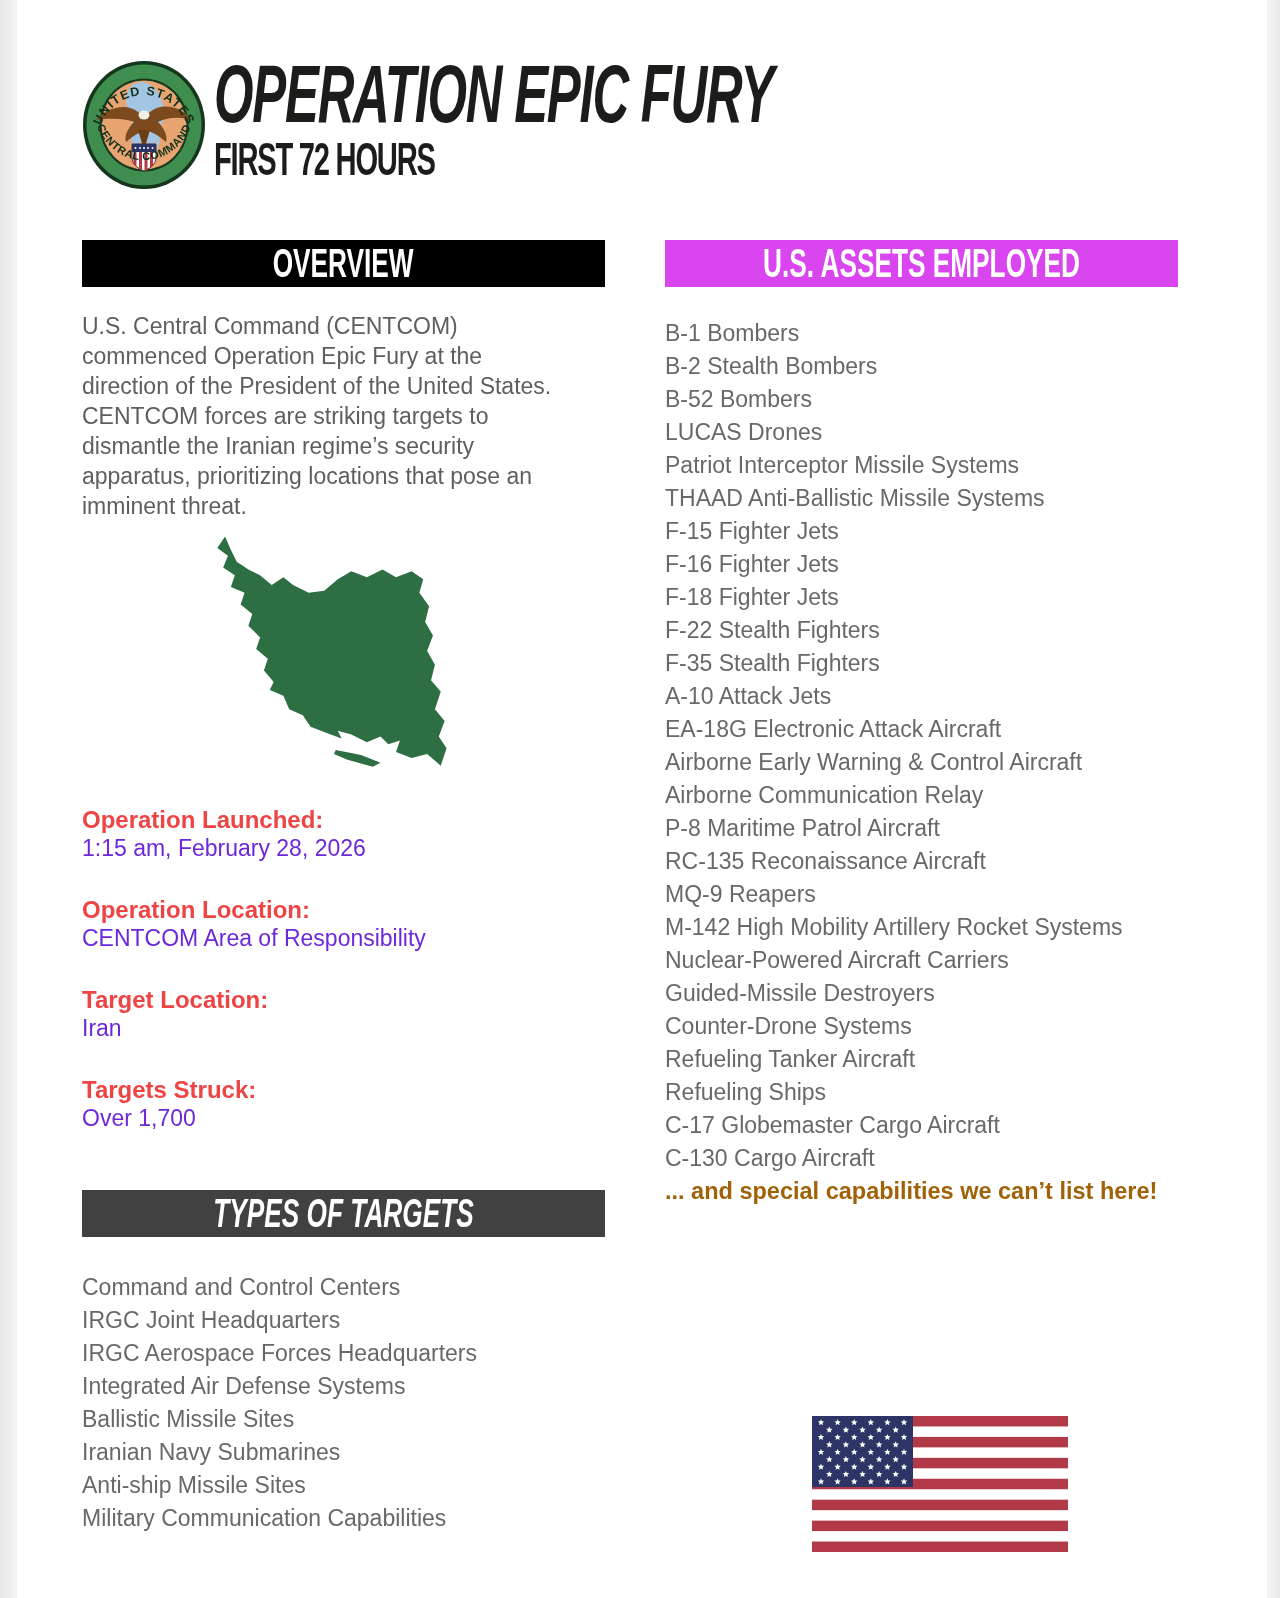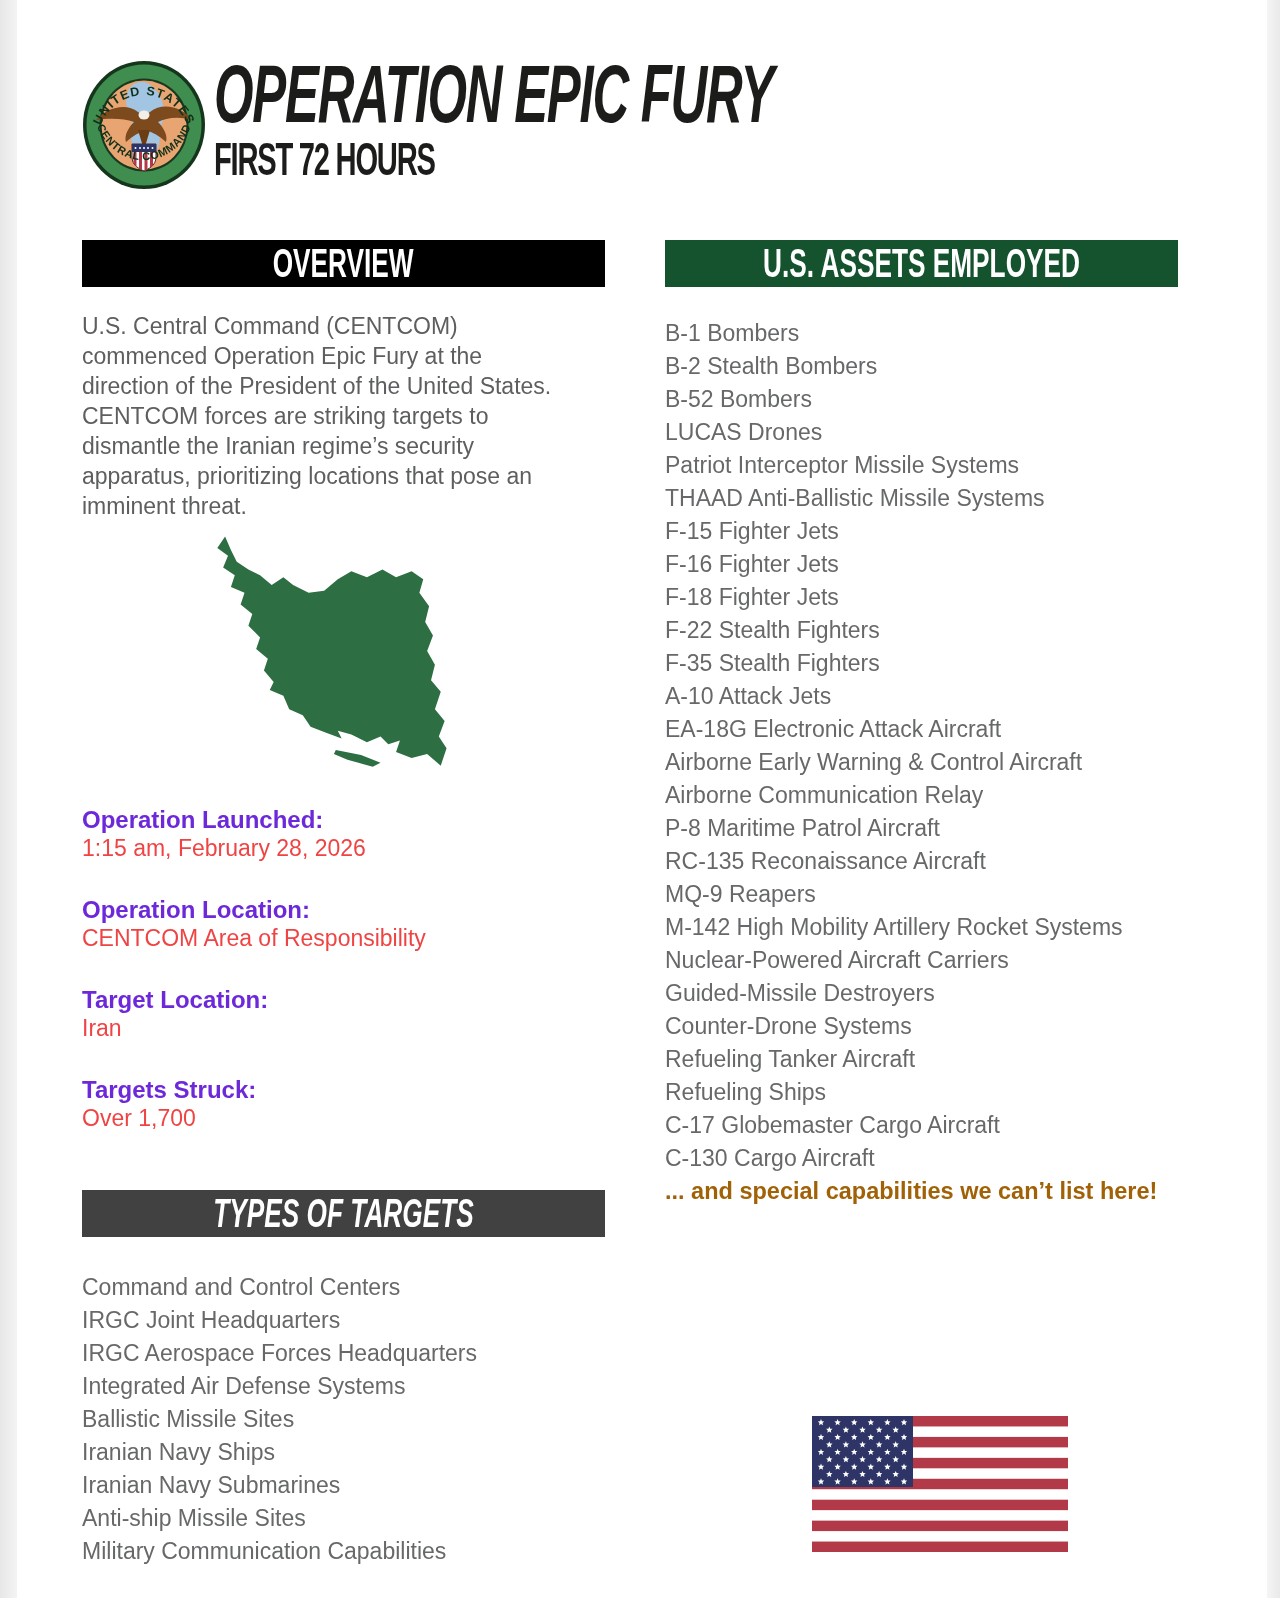--- a/index.html
+++ b/index.html
@@ -29,22 +29,22 @@
   .bar{height:47px;background:#414141;display:flex;align-items:center;justify-content:center;}
   .bar-label{color:#ffffff;font-size:41px;font-weight:700;white-space:nowrap;
     display:inline-block;transform:scaleX(0.64);transform-origin:50% 50%;letter-spacing:0;}
 
   .overview-paragraph{margin:24px 0 0 0;font-size:23px;line-height:30px;color:#5c5e60;white-space:pre-line;}
 
   .iran-map{display:block;margin:9px 0 0 112px;}
 
   .facts{margin-top:32px;}
   .fact{margin-bottom:34px;}
-  .fact-label{font-size:24px;line-height:28px;font-weight:700;color:#6d28d9;}
-  .fact-value{font-size:23px;line-height:28px;color:#ef4444;}
+  .fact-label{font-size:24px;line-height:28px;font-weight:700;color:#ef4444;}
+  .fact-value{font-size:23px;line-height:28px;color:#6d28d9;}
 
   .types-section{position:absolute;left:0;top:950px;width:523px;}
 
   .plain-list{list-style:none;margin:0;padding:0;}
   .col-left .plain-list{margin-top:34px;}
   .col-right .plain-list{margin-top:30px;}
   .plain-list li{font-size:23px;line-height:33px;color:#66686a;}
 
   .assets-footnote{font-size:23.5px;line-height:33px;font-weight:700;color:#a16207;}
 
@@ -145,30 +145,29 @@
   <div class="types-section">
     <div class="bar" style="background: rgb(65, 65, 65); font-style: italic;">
       <span class="bar-label">TYPES OF TARGETS</span>
     </div>
     <ul class="plain-list">
         <li>Command and Control Centers</li>
         <li>IRGC Joint Headquarters</li>
         <li>IRGC Aerospace Forces Headquarters</li>
         <li>Integrated Air Defense Systems</li>
         <li>Ballistic Missile Sites</li>
-        <li>Iranian Navy Ships</li>
         <li>Iranian Navy Submarines</li>
         <li>Anti-ship Missile Sites</li>
         <li>Military Communication Capabilities</li>
       </ul>
   </div>
 </div>
 
 <div class="col col-right">
-  <div class="bar" style="background: #14532d;">
+  <div class="bar" style="background: #d946ef;">
     <span class="bar-label">U.S. ASSETS EMPLOYED</span>
   </div>
   <ul class="plain-list">
       <li>B-1 Bombers</li>
       <li>B-2 Stealth Bombers</li>
       <li>B-52 Bombers</li>
       <li>LUCAS Drones</li>
       <li>Patriot Interceptor Missile Systems</li>
       <li>THAAD Anti-Ballistic Missile Systems</li>
       <li>F-15 Fighter Jets</li>

